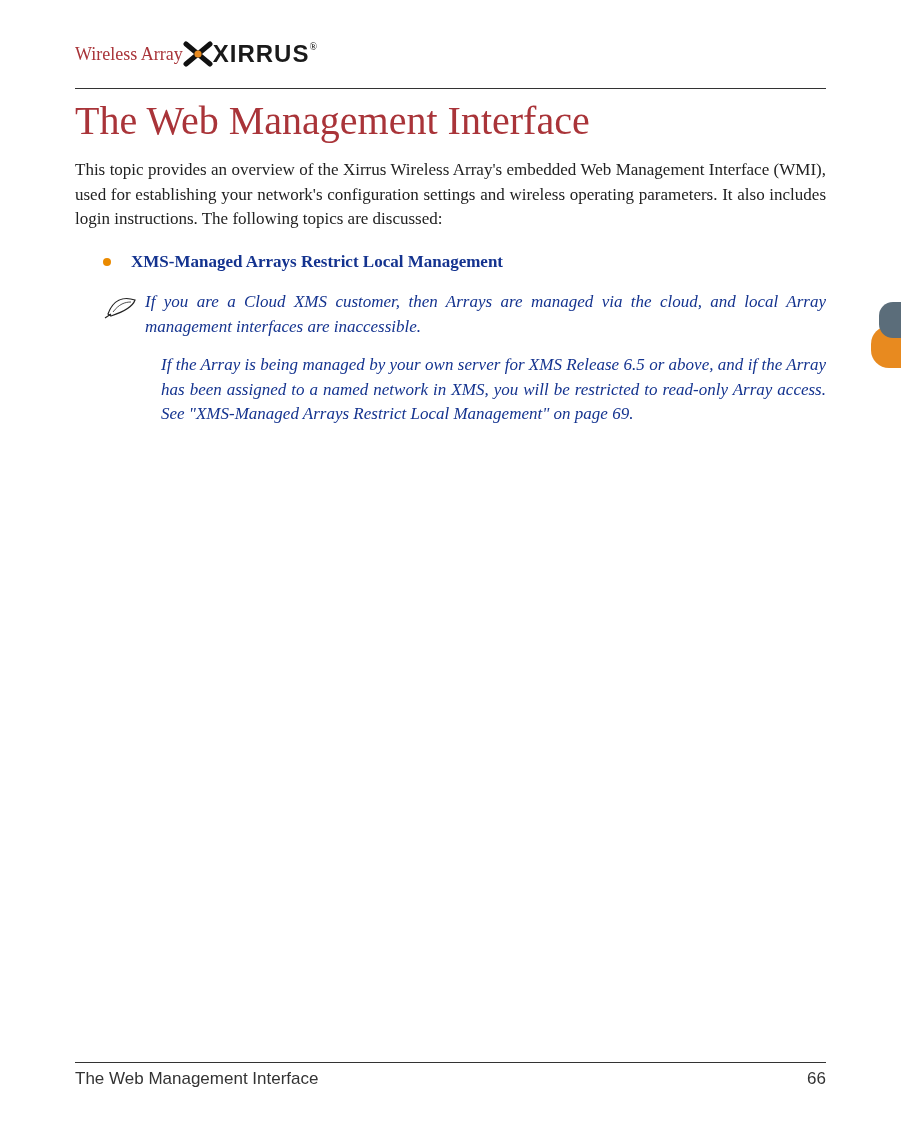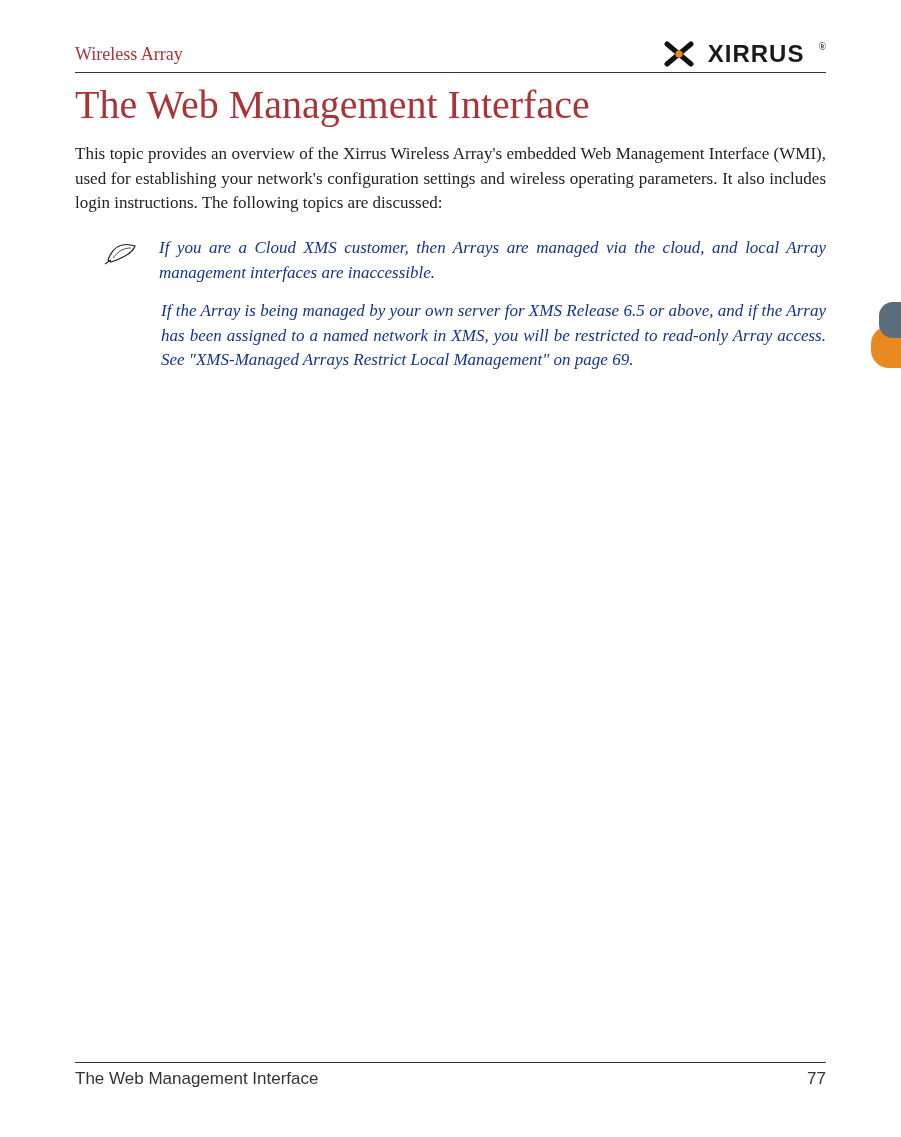--- a/index.html
+++ b/index.html
@@ -10,33 +10,33 @@
       font-family: Georgia, 'Times New Roman', serif;
       position: relative;
     }
     .page {
       padding: 40px 75px 50px 75px;
       height: 100%;
       position: relative;
     }
     .header-row {
       display: flex;
-      justify-content: space-between;
+      justify-content: flex-start;
       align-items: center;
-      margin-bottom: 4px;
+      margin-bottom: 20px;
     }
     .header-text {
       color: #a93439;
       font-size: 18px;
       font-family: Georgia, serif;
     }
     .logo {
       display: flex;
       align-items: center;
-      gap: 14px;
+      gap: 0;
     }
     .logo-text {
       font-family: Arial, sans-serif;
       font-weight: 900;
       font-size: 24px;
       letter-spacing: 1px;
       color: #1a1a1a;
     }
     .logo-r {
       position: relative;
@@ -84,21 +84,21 @@
       border-radius: 50%;
     }
     .topic-link {
       color: #14338f;
       font-size: 17px;
       font-weight: bold;
       font-family: 'Book Antiqua', Georgia, serif;
     }
     .note-row {
       display: flex;
-      gap: 16px;
+      gap: 2px;
       align-items: flex-start;
       margin-bottom: 14px;
       margin-left: 28px;
     }
     .note-icon {
       flex-shrink: 0;
       width: 40px;
       margin-top: 2px;
     }
     .note-text {
@@ -181,35 +181,36 @@
       <span class="logo-r">®</span>
     </div>
   </div>
   <div class="header-line"></div>
 
   <h1 class="page-title">The Web Management Interface</h1>
 
   <p class="intro-para">This topic provides an overview of the Xirrus Wireless Array's embedded Web Management Interface (WMI), used for establishing your network's configuration settings and wireless operating parameters. It also includes login instructions. The following topics are discussed:</p>
 
   <ul class="topic-list">
+    <li><span class="topic-link">XMS-Managed Arrays Restrict Local Management</span></li>
   </ul>
 
   <div class="note-row">
     <div class="note-icon">
       <svg width="40" height="30" viewBox="0 0 40 30">
         <path d="M5 22 C 10 8, 20 4, 32 8 C 30 14, 20 20, 8 24 Z" fill="none" stroke="#222" stroke-width="1.2"></path>
         <path d="M2 26 L8 22" stroke="#222" stroke-width="1.2"></path>
         <path d="M10 20 C 16 12, 22 10, 28 10" stroke="#222" stroke-width="0.8" fill="none"></path>
       </svg>
     </div>
     <div class="note-text">If you are a Cloud XMS customer, then Arrays are managed via the cloud, and local Array management interfaces are inaccessible.</div>
   </div>
 
   <p class="note-continue">If the Array is being managed by your own server for XMS Release 6.5 or above, and if the Array has been assigned to a named network in XMS, you will be restricted to read-only Array access. See "XMS-Managed Arrays Restrict Local Management" on page 69.</p>
 
   <div class="footer">
     <div class="footer-line"></div>
     <div class="footer-row">
       <span>The Web Management Interface</span>
-      <span>77</span>
+      <span>66</span>
     </div>
   </div>
 </div>
 
 </body></html>

